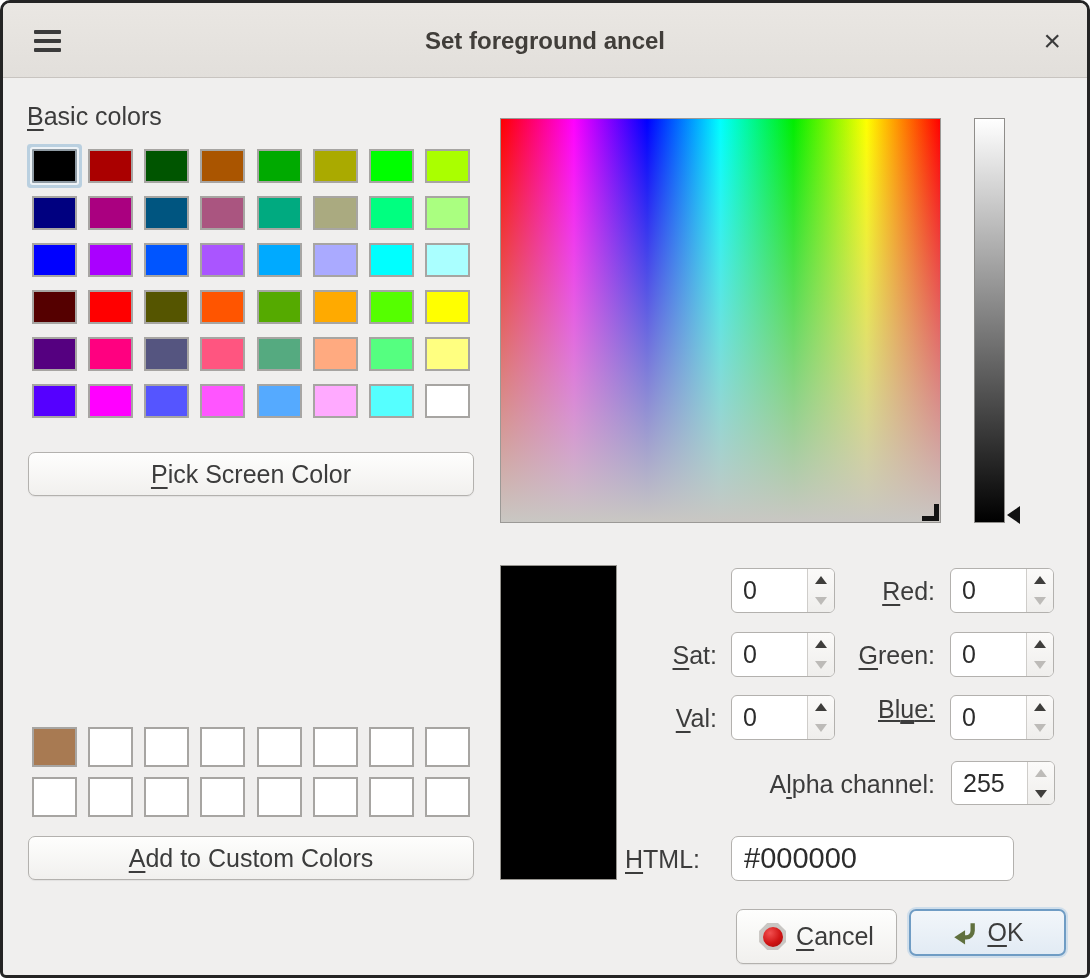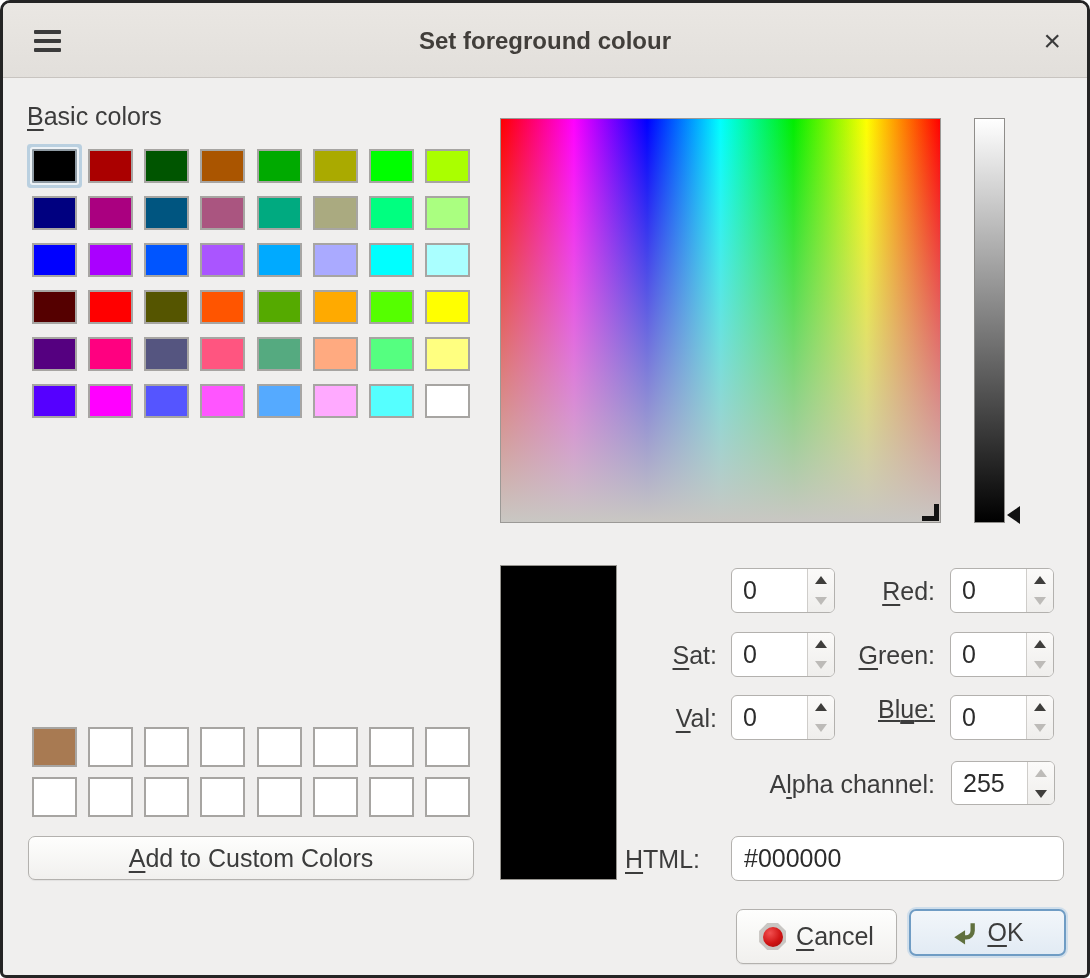--- a/index.html
+++ b/index.html
@@ -110,37 +110,37 @@
     border:1px solid #b3b1ae;border-radius:6px;display:flex;overflow:hidden;
   }
   .spin-value{flex:1;display:flex;align-items:center;padding-left:11px;font-size:25px;color:#2c2c2c;}
   .spin-btns{width:27px;border-left:1px solid #cfcdca;display:flex;flex-direction:column;background:linear-gradient(#fbfaf9,#efeeec);}
   .spin-btn{flex:1;display:flex;align-items:center;justify-content:center;cursor:pointer;}
   .tri-up{width:0;height:0;border-left:6px solid transparent;border-right:6px solid transparent;border-bottom:8px solid #bdbbb8;}
   .tri-down{width:0;height:0;border-left:6px solid transparent;border-right:6px solid transparent;border-top:8px solid #bdbbb8;}
   .tri-up.on{border-bottom-color:#3f3e3c;}
   .tri-down.on{border-top-color:#3f3e3c;}
   .html-input{
-    position:absolute;left:728px;top:833px;width:333px;height:45px;
+    position:absolute;left:728px;top:833px;width:283px;height:45px;
     border:1px solid #b3b1ae;border-radius:7px;background:#fff;
-    font-family:inherit;font-size:25px;color:#2c2c2c;padding:0 0 0 12px;outline:none;
+    font-family:inherit;font-size:29px;color:#2c2c2c;padding:0 0 0 12px;outline:none;
   }
 </style>
 </head>
 <body>
 
 <div class="window">
 
   <div class="titlebar">
     <div class="hamburger">
         <span></span>
         <span></span>
         <span></span>
       </div>
-    <div class="win-title">Set foreground colour</div>
+    <div class="win-title">Set foreground ancel</div>
     <div class="win-close">×</div>
   </div>
 
   <div class="section-label" style="left:24px;top:99px;"><u>B</u>asic colors</div>
   <div class="swatch-grid basic-grid">
       <div class="swatch selected" style="background: rgb(0, 0, 0);"></div>
       <div class="swatch" style="background: rgb(170, 0, 0);"></div>
       <div class="swatch" style="background: rgb(0, 85, 0);"></div>
       <div class="swatch" style="background: rgb(170, 85, 0);"></div>
       <div class="swatch" style="background: rgb(0, 170, 0);"></div>
@@ -182,20 +182,23 @@
       <div class="swatch" style="background: rgb(85, 0, 255);"></div>
       <div class="swatch" style="background: rgb(255, 0, 255);"></div>
       <div class="swatch" style="background: rgb(85, 85, 255);"></div>
       <div class="swatch" style="background: rgb(255, 85, 255);"></div>
       <div class="swatch" style="background: rgb(85, 170, 255);"></div>
       <div class="swatch" style="background: rgb(255, 170, 255);"></div>
       <div class="swatch" style="background: rgb(85, 255, 255);"></div>
       <div class="swatch" style="background: rgb(255, 255, 255);"></div>
     </div>
 
+  <div class="btn pick-btn">
+    <span><u>P</u>ick Screen Color</span>
+  </div>
 
   <div class="swatch-grid custom-grid">
       <div class="swatch" style="background: rgb(168, 122, 82);"></div>
       <div class="swatch" style="background: rgb(255, 255, 255);"></div>
       <div class="swatch" style="background: rgb(255, 255, 255);"></div>
       <div class="swatch" style="background: rgb(255, 255, 255);"></div>
       <div class="swatch" style="background: rgb(255, 255, 255);"></div>
       <div class="swatch" style="background: rgb(255, 255, 255);"></div>
       <div class="swatch" style="background: rgb(255, 255, 255);"></div>
       <div class="swatch" style="background: rgb(255, 255, 255);"></div>

